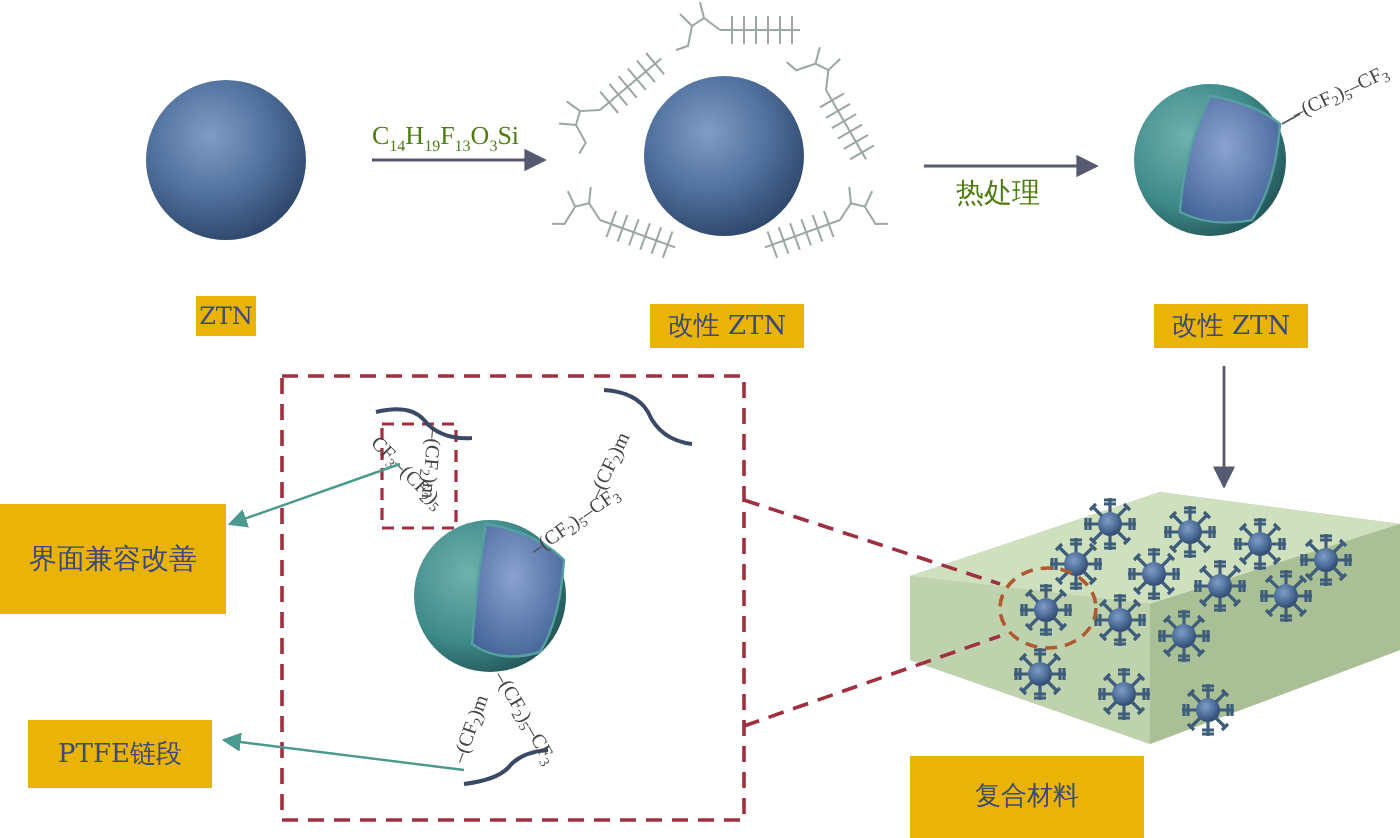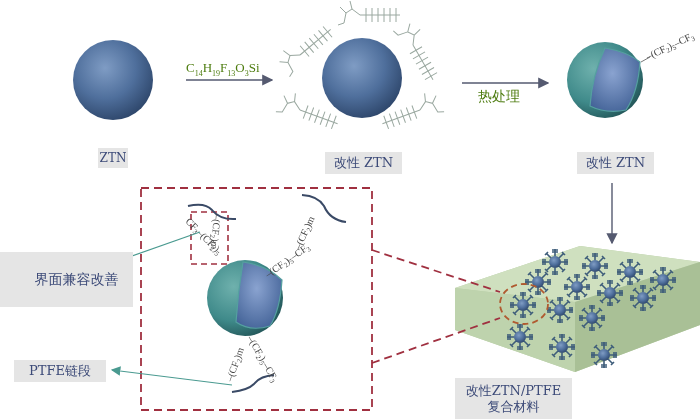--- a/index.html
+++ b/index.html
@@ -1,17 +1,17 @@
 <!DOCTYPE html>
 <html><head>
 <meta charset="utf-8">
 <style>
   html,body{margin:0;padding:0;background:#ffffff;}
   body{width:700px;height:419px;position:relative;overflow:hidden;font-family:"DejaVu Serif","Liberation Serif",serif;}
-  .label-box{position:absolute;background:#e5e5e5;color:#3c4a78;display:flex;align-items:center;justify-content:center;text-align:center;font-family:"DejaVu Serif","Liberation Serif",serif;}
+  .label-box{position:absolute;background:#eab308;color:#3c4a78;display:flex;align-items:center;justify-content:center;text-align:center;font-family:"DejaVu Serif","Liberation Serif",serif;}
   .arrow-text{position:absolute;color:#4d7c0f;font-family:"Liberation Serif","DejaVu Serif",serif;}
   svg{position:absolute;left:0;top:0;}
   .formula{font-family:"Liberation Serif","DejaVu Serif",serif;fill:#444;font-size:10px;}
 </style>
 </head>
 <body>
 
 <svg width="700" height="419" viewBox="0 0 700 419">
   <defs>
     <radialGradient id="gBlue" cx="40%" cy="35%" r="70%">
@@ -133,18 +133,17 @@
 
 <div class="arrow-text" style="left:186px;top:60px;font-size:13px;">
   <span>C</span><sub style="font-size:8px">14</sub><span>H</span><sub style="font-size:8px">19</sub><span>F</span><sub style="font-size:8px">13</sub><span>O</span><sub style="font-size:8px">3</sub><span>Si</span>
 </div>
 
 <div class="arrow-text" style="left:478px;top:62px;font-size:14px;margin-top:26px;">热处理</div>
 
 <div class="label-box" style="left:98px;top:148px;width:30px;height:20px;font-size:12px;">ZTN</div>
 <div class="label-box" style="left:325px;top:152px;width:77px;height:22px;font-size:13px;">改性 ZTN</div>
 <div class="label-box" style="left:577px;top:152px;width:77px;height:22px;font-size:13px;">改性 ZTN</div>
-<div class="label-box" style="left:0px;top:252px;width:113px;height:55px;font-size:14px;padding-left:20px;">界面兼容改善</div>
-<div class="label-box" style="left:14px;top:360px;width:92px;height:22px;font-size:13px;">PTFE链段</div>
+<div class="label-box" style="left:0px;top:252px;width:113px;height:55px;font-size:14px;">界面兼容改善</div>
+<div class="label-box" style="left:14px;top:360px;width:92px;height:34px;font-size:13px;">PTFE链段</div>
 <div class="label-box" style="left:455px;top:378px;width:117px;height:41px;font-size:13px;flex-direction:column;line-height:16px;">
-  <span>改性ZTN/PTFE</span>
   <span>复合材料</span>
 </div>
 
 </body></html>

